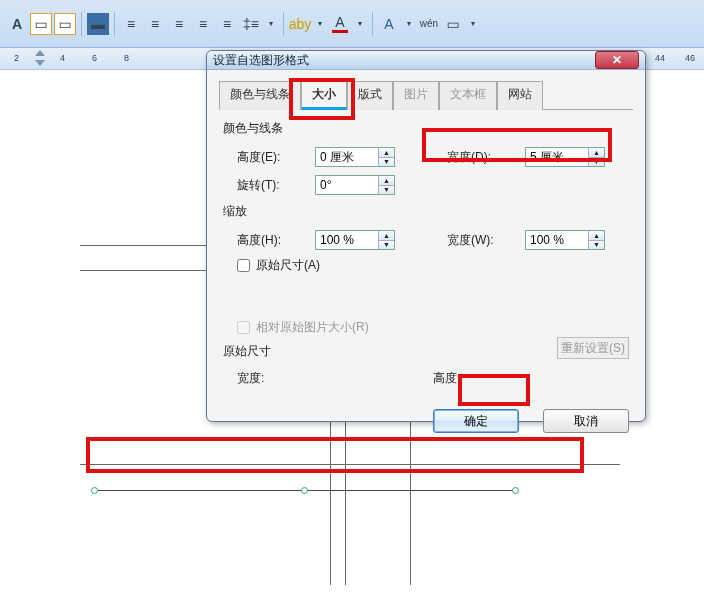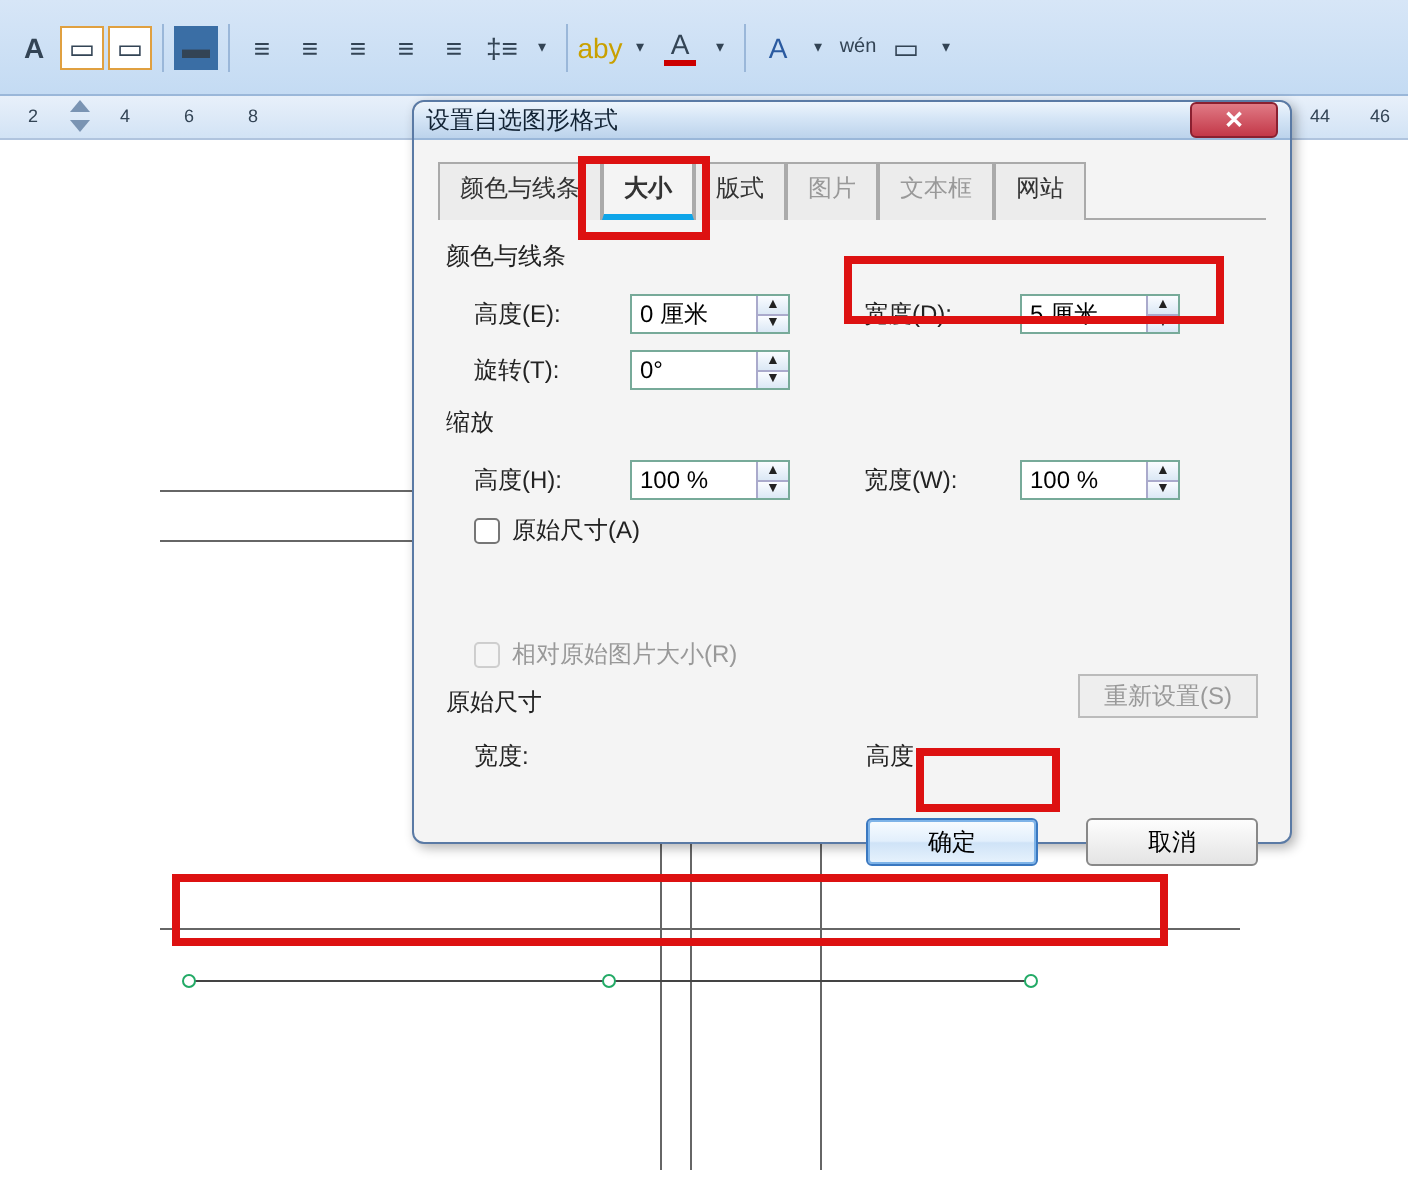--- a/index.html
+++ b/index.html
@@ -95,42 +95,42 @@
     color:#333;
   }
   .tab.active { background:#f4f4f4; border-bottom:3px solid #0ea5e9;font-weight:bold; }
   .tab.disabled { color:#999; }
   .tab-underline { border-bottom:1px solid #aaa; margin:0 12px; }
 
   .dialog-body { flex:1; padding:6px 16px 10px 16px; font-size:12px; color:#222; position:relative; }
   .legend { font-size:12px; padding:4px 0 6px 0; }
   .form-row { display:flex; align-items:center; padding:4px 0 4px 14px; gap:8px; }
   .lbl { width:70px; }
-  .lbl2 { width:70px; margin-left:29px; }
+  .lbl2 { width:70px; margin-left:44px; }
   .spinner {
     display:flex; align-items:stretch; height:20px;
     border:1px solid #7a9; background:#fff;
   }
   .spinner input {
     border:none; width:62px; padding:0 4px; font-size:12px; outline:none;
   }
   .spin-btns { display:flex; flex-direction:column; width:16px; border-left:1px solid #aac; }
   .spin-btns div { flex:1; display:flex; align-items:center; justify-content:center; font-size:7px; background:linear-gradient(to bottom,#fafcff,#dbe8f5); }
   .spin-btns div:first-child { border-bottom:1px solid #aac; }
 
   .checkbox-row { display:flex; align-items:center; gap:6px; padding:3px 0 3px 14px; }
   .checkbox-row input { width:13px; height:13px; }
   .checkbox-row.disabled { color:#999;margin-top:39px; }
 
   .orig-row { display:flex; padding:4px 0 4px 14px; }
   .orig-row .col { flex:1; }
 
   .reset-btn {
     position:absolute; right:16px; bottom:42px;
-    width:90px; height:22px; font-size:12px; color:#999;
+    width:72px; height:22px; font-size:12px; color:#999;
     border:1px solid #bbb; background:#eee;
     display:flex; align-items:center; justify-content:center;margin-top:36px;
   }
 
   .dialog-buttons {
     display:flex; justify-content:flex-end; gap:24px;
     padding:8px 16px 12px 0;
   }
   .dlg-btn {
     width:86px; height:24px; font-size:12px;

